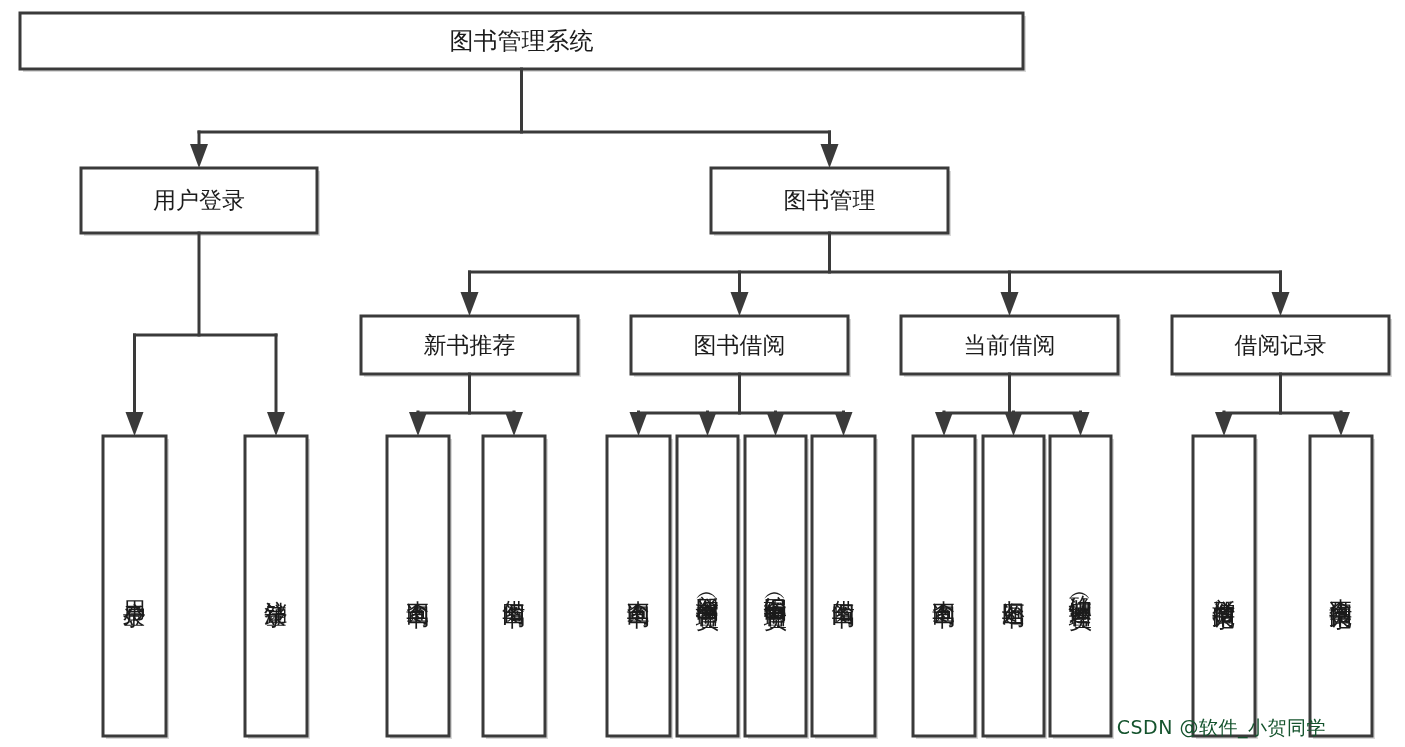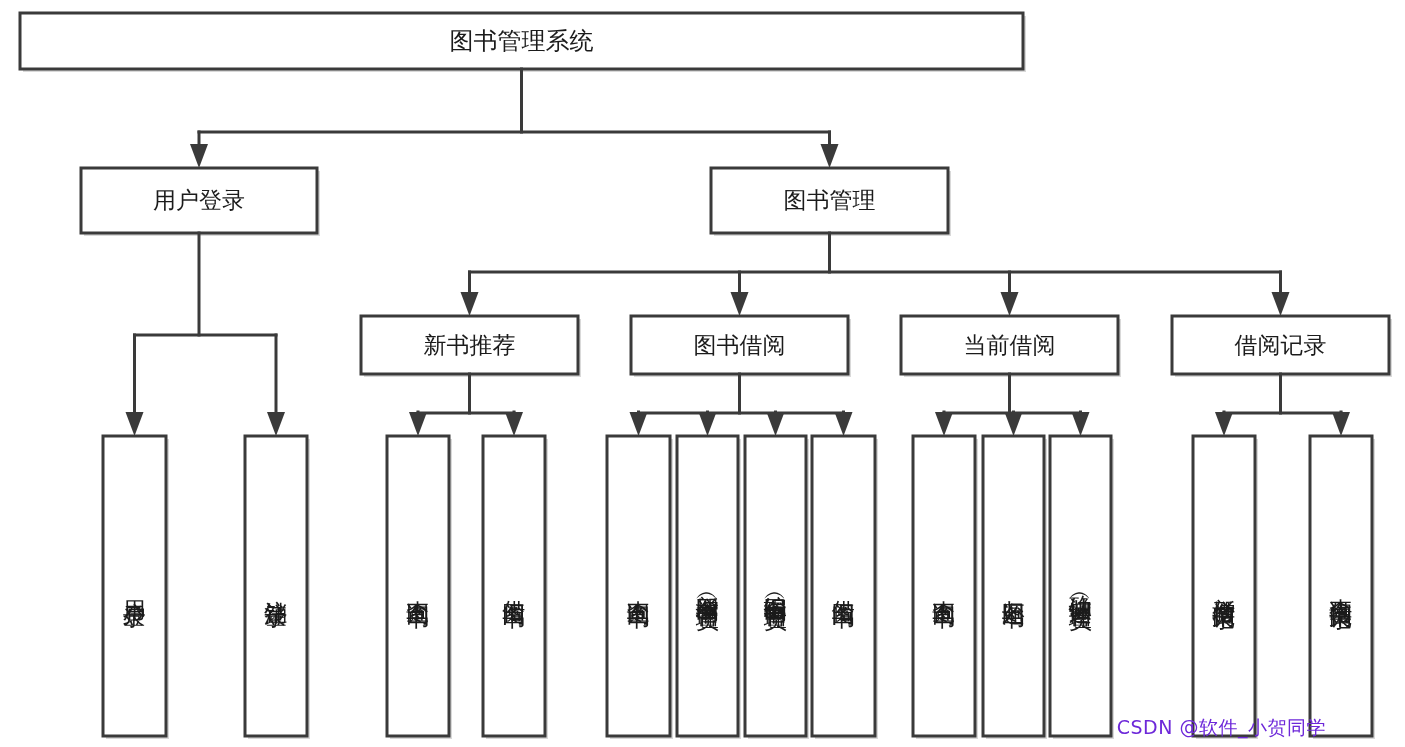--- a/index.html
+++ b/index.html
@@ -71,21 +71,21 @@
     letter-spacing: 2px;
     white-space: nowrap;
     text-align: center;
   }
   .watermark {
     position: absolute;
     right: 12px;
     bottom: 6px;
     font-family: "DejaVu Sans", "Liberation Sans", sans-serif;
     font-size: 19px;
-    color: #6d28d9;
+    color: #14532d;
     white-space: nowrap;
     letter-spacing: 0.5px;
   }
 </style>
 </head>
 <body>
 
 <div id="diagram-root">
   <svg class="diagram" id="diagram-svg" viewBox="0 0 1405 747">
       <g>

